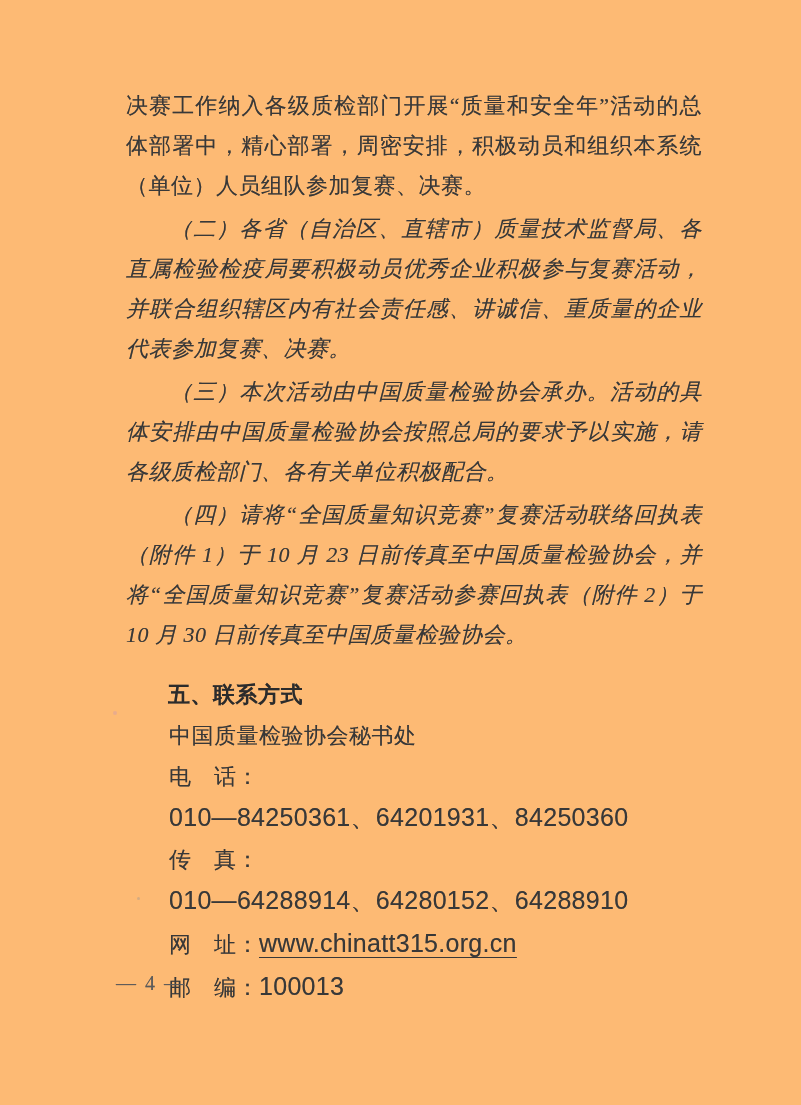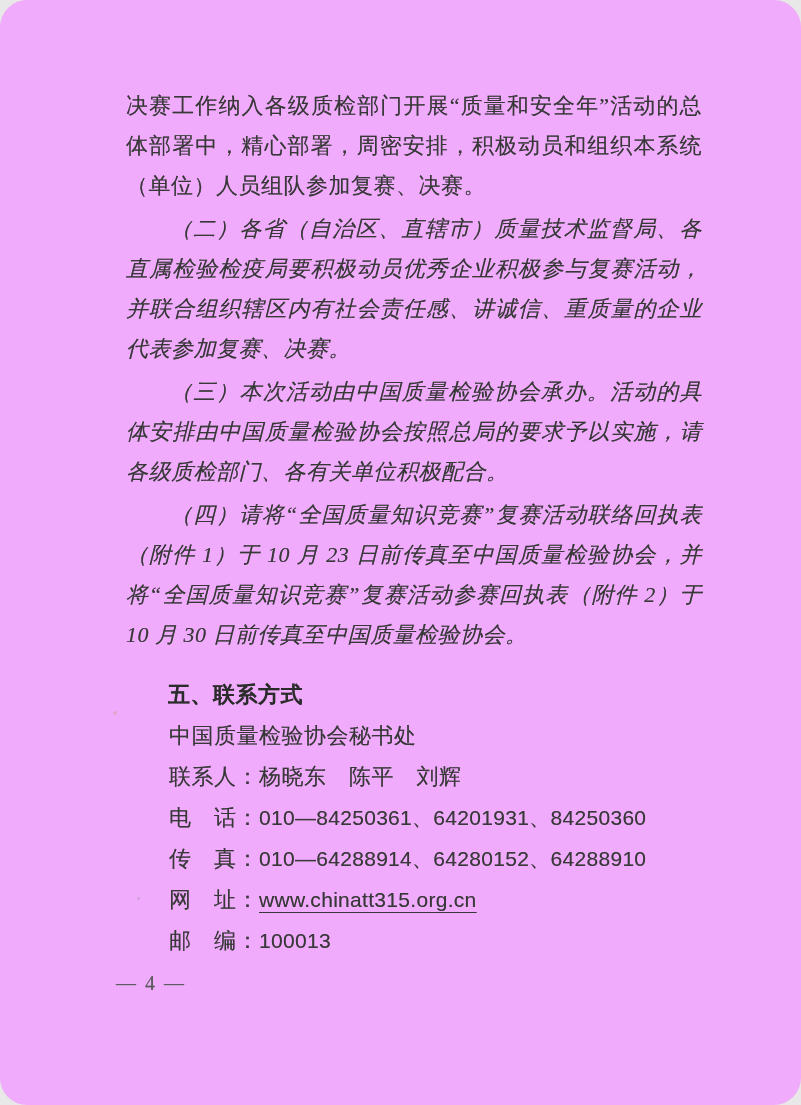--- a/index.html
+++ b/index.html
@@ -5,24 +5,23 @@
   * { box-sizing: border-box; margin: 0; padding: 0; }
   html, body { background: #e8e8e8; }
   body {
     width: 801px; height: 1105px;
     font-family: "Liberation Serif", serif;
     position: relative;
   }
   .page {
     position: absolute; inset: 0;
     width: 801px; height: 1105px;
-    background: #f0abfc;
+    background: #fdba74;
     overflow: hidden;
     color: #383838;
-    border-radius: 27px;
   }
   .body-text {
     position: absolute;
     left: 126px; right: 99px; top: 86px;
     font-size: 22px;
     line-height: 40px;
     text-align: justify;
     letter-spacing: 0.5px;
     text-shadow: 0 0 0.6px rgba(70,70,70,0.55);
   }
@@ -37,21 +36,21 @@
     line-height: 40px;
     color: #2b2b2b;
     text-align: left;
   }
   .contact { padding-left: 42px; text-align: left; }
   .contact p { line-height: 40px; margin: 1px; }
   .contact-label { display: inline-block; white-space: pre; }
   .contact-value { white-space: pre; }
   .contact-value.latin {
     font-family: "Liberation Sans", sans-serif;
-    font-size: 21px;
+    font-size: 25px;
     letter-spacing: 0.3px;
   }
   .contact-value.u {
     text-decoration: underline;
     text-underline-offset: 5px;
     text-decoration-thickness: 1px;
   }
   .page-number {
     position: absolute;
     left: 116px; top: 968px;
@@ -78,23 +77,20 @@
 
     <p class="para indent">（三）本次活动由中国质量检验协会承办。活动的具体安排由中国质量检验协会按照总局的要求予以实施，请各级质检部门、各有关单位积极配合。</p>
 
     <p class="para indent">（四）请将“全国质量知识竞赛”复赛活动联络回执表（附件 1）于 10 月 23 日前传真至中国质量检验协会，并将“全国质量知识竞赛”复赛活动参赛回执表（附件 2）于 10 月 30 日前传真至中国质量检验协会。</p>
 
     <h3 class="heading">五、联系方式</h3>
 
     <div class="contact">
       <p>中国质量检验协会秘书处</p>
 
-      <p>
-        <span class="contact-label">联系人：</span><span class="contact-value">杨晓东　陈平　刘辉</span>
-      </p>
 
       <p>
         <span class="contact-label">电　话：</span><span class="contact-value latin">010—84250361、64201931、84250360</span>
       </p>
 
       <p>
         <span class="contact-label">传　真：</span><span class="contact-value latin">010—64288914、64280152、64288910</span>
       </p>
 
       <p>

